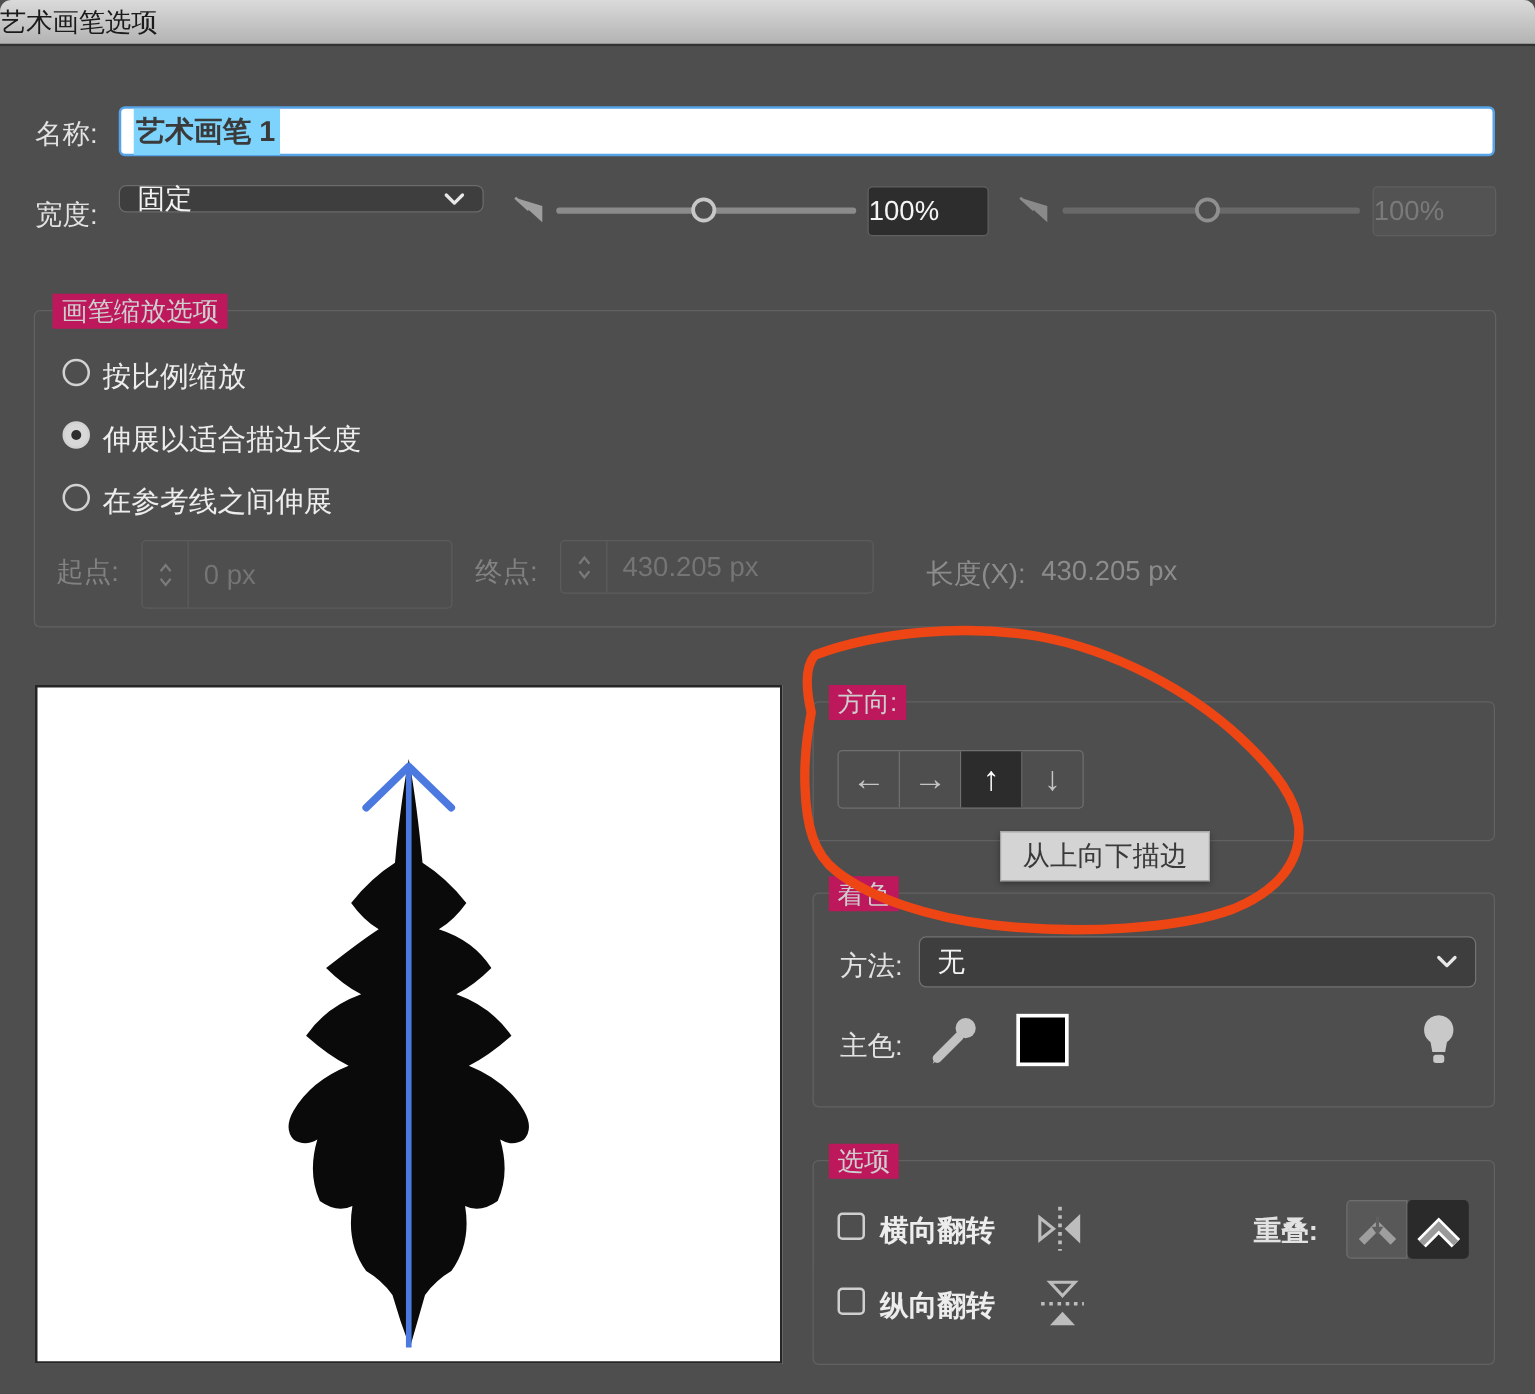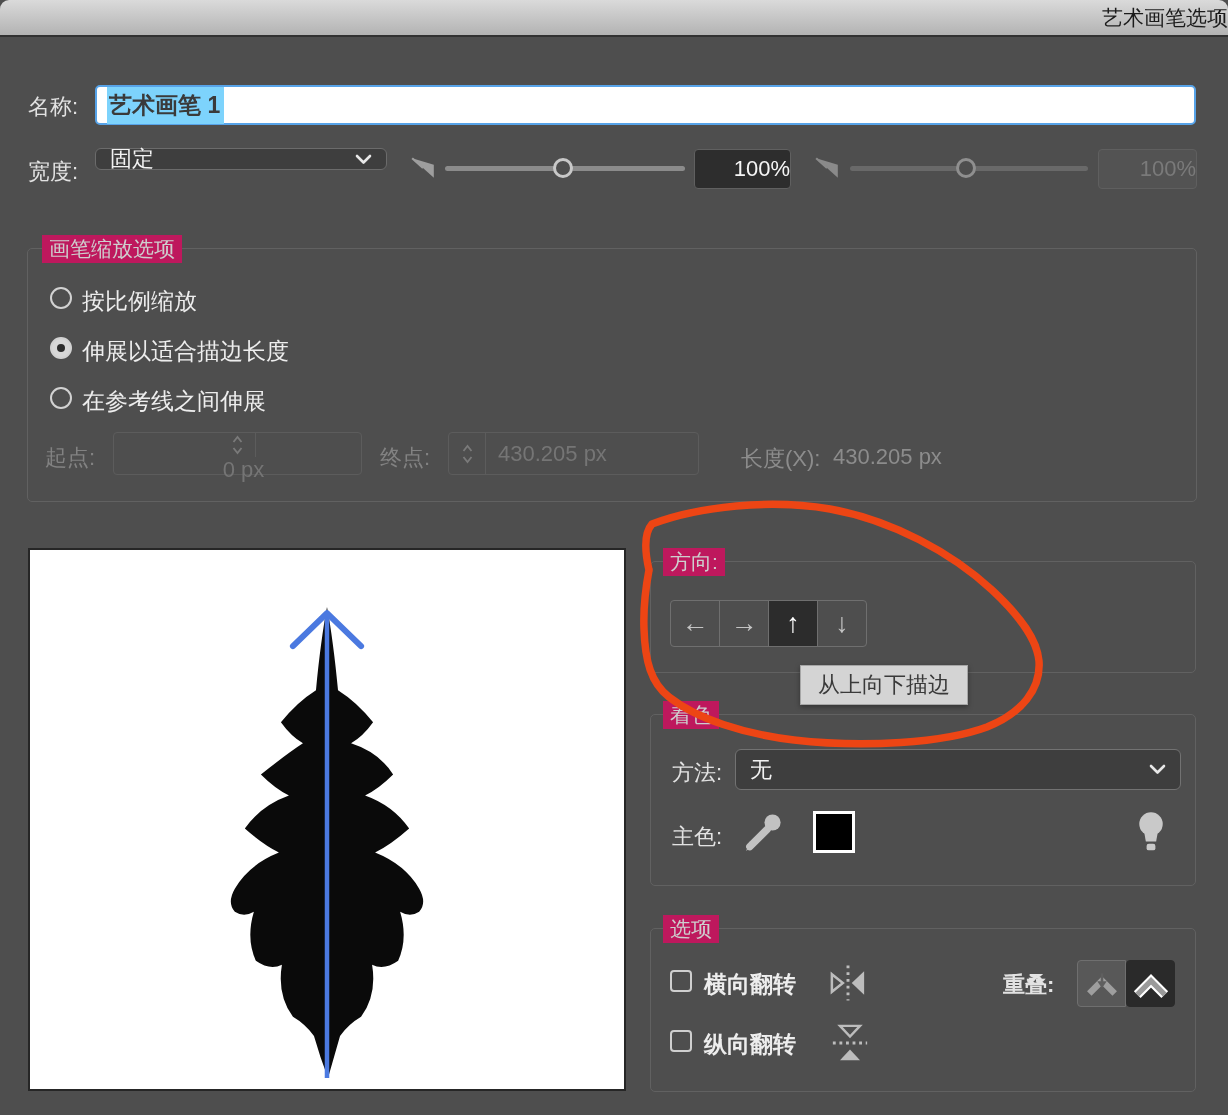--- a/index.html
+++ b/index.html
@@ -11,21 +11,21 @@
     border-radius:0 0 10px 10px;
   }
   .abs{position:absolute;}
 
   
   .titlebar{
     left:0;top:0;width:1228px;height:37px;
     background:linear-gradient(#dadada,#b3b3b3);
     border-bottom:2px solid #323232;
     border-radius:9px 9px 0 0;
-    display:flex;align-items:center;justify-content:flex-end;
+    display:flex;align-items:center;justify-content:flex-start;
     box-sizing:border-box;
   }
   .titlebar-text{font-size:21px;font-weight:500;color:#1b1b1b;}
 
   
   .lbl{font-size:22px;color:#e2e2e2;}
   .lbl-dim{font-size:22px;color:#828282;}
 
   
   .name-input{
@@ -44,21 +44,21 @@
     padding:0 14px;color:#f2f2f2;font-size:22px;
   }
   .slider-track{height:5px;border-radius:3px;background:#8b8b8b;}
   .slider-track.dim{background:#696969;}
   .slider-handle{
     width:20px;height:20px;border-radius:50%;box-sizing:border-box;
     border:3px solid #c8c8c8;background:#4e4e4e;
   }
   .slider-handle.dim{border-color:#8f8f8f;}
   .valbox{
-    box-sizing:border-box;border-radius:4px;display:flex;align-items:center;justify-content:flex-end;
+    box-sizing:border-box;border-radius:4px;display:flex;align-items:center;justify-content:flex-start;
     font-size:22px;
   }
   .valbox.active{background:#2d2d2d;border:1px solid #606060;color:#f5f5f5;}
   .valbox.disabled{background:#535353;border:1px solid #5f5f5f;color:#7a7a7a;}
 
   
   .panel{border:1px solid #616161;border-radius:5px;box-sizing:border-box;}
   .panel-legend{
     position:absolute;top:-14px;left:14px;background:#be185d;
     padding:0 7px;font-size:21px;color:#cecece;white-space:nowrap;
@@ -181,21 +181,21 @@
 <div class="abs radio" style="left:50px;top:287px;"></div>
 <span class="abs radio-label" style="left:82px;top:286px;">按比例缩放</span>
 
 <div class="abs radio selected" style="left:50px;top:337px;"></div>
 <span class="abs radio-label" style="left:82px;top:336px;">伸展以适合描边长度</span>
 
 <div class="abs radio" style="left:50px;top:387px;"></div>
 <span class="abs radio-label" style="left:82px;top:386px;">在参考线之间伸展</span>
 
 <span class="abs lbl-dim" style="left:45px;top:443px;">起点:</span>
-<div class="abs stepbox" style="left:113px;top:432px;width:249px;height:43px;flex-direction:column;">
+<div class="abs stepbox" style="left:113px;top:432px;width:249px;height:55px;">
   <span class="stepper">
     <svg width="13" height="24" viewBox="0 0 13 24">
       <polyline points="2.5,9 6.5,4 10.5,9" fill="none" stroke="#7a7a7a" stroke-width="1.8"></polyline>
       <polyline points="2.5,15 6.5,20 10.5,15" fill="none" stroke="#7a7a7a" stroke-width="1.8"></polyline>
     </svg>
   </span>
   <span class="stepval">0 px</span>
 </div>
 
 <span class="abs lbl-dim" style="left:380px;top:443px;">终点:</span>

